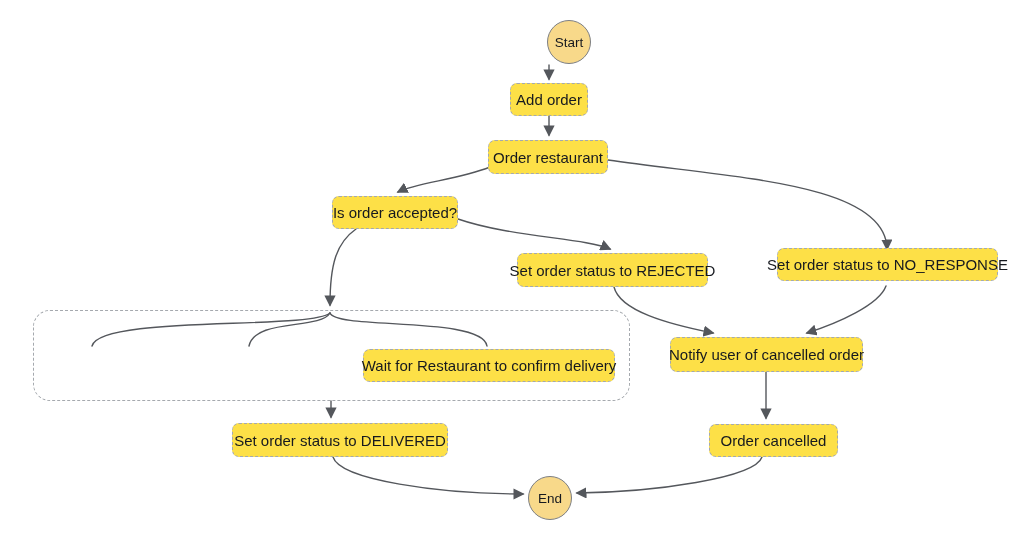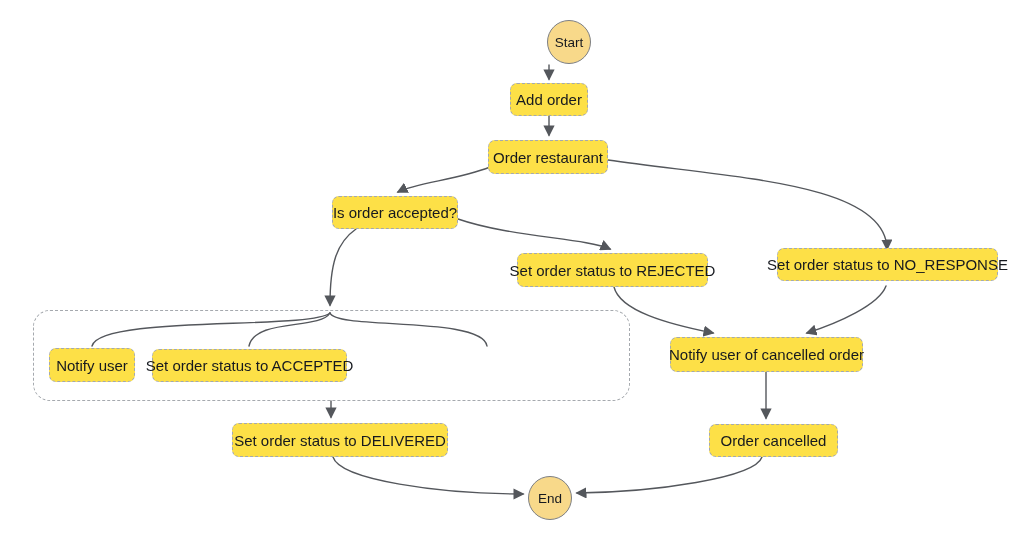--- a/index.html
+++ b/index.html
@@ -94,19 +94,18 @@
   <div class="parallel-container" style="left:33px; top:310px; width:597px; height:91px;"></div>
 
   <div class="terminal" style="left:527px; top:20px;margin-left:20px;">Start</div>
   <div class="terminal" style="left:528px; top:476px;">End</div>
 
   <div class="node" style="left:510px; top:83px; width:78px; height:33px;">Add order</div>
   <div class="node" style="left:488px; top:140px; width:120px; height:34px;">Order restaurant</div>
   <div class="node" style="left:332px; top:196px; width:126px; height:33px;">Is order accepted?</div>
   <div class="node" style="left:517px; top:253px; width:191px; height:34px;">Set order status to REJECTED</div>
   <div class="node" style="left:777px; top:248px; width:221px; height:33px;">Set order status to NO_RESPONSE</div>
-  <div class="node" style="left:49px; top:348px; width:86px; height:34px;">Notify user</div>
-  <div class="node" style="left:152px; top:349px; width:195px; height:33px;">Set order status to ACCEPTED</div>
+  <div class="node" style="left:363px; top:349px; width:252px; height:33px;">Wait for Restaurant to confirm delivery</div>
   <div class="node" style="left:232px; top:423px; width:216px; height:34px;">Set order status to DELIVERED</div>
   <div class="node" style="left:670px; top:337px; width:193px; height:35px;">Notify user of cancelled order</div>
   <div class="node" style="left:709px; top:424px; width:129px; height:33px;">Order cancelled</div>
 
 </div>
 
 </body></html>

